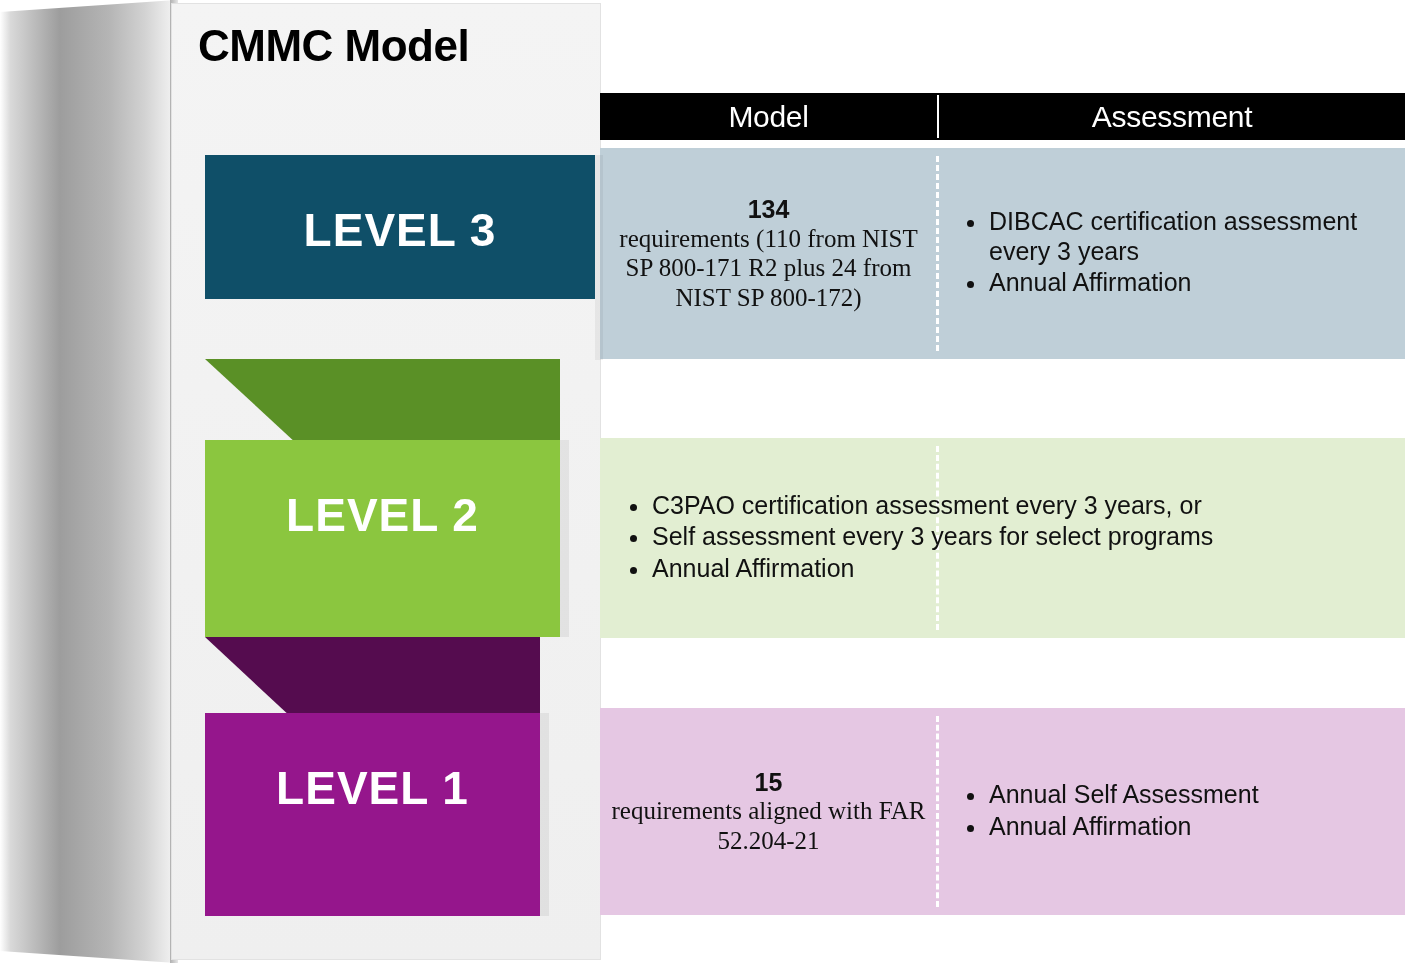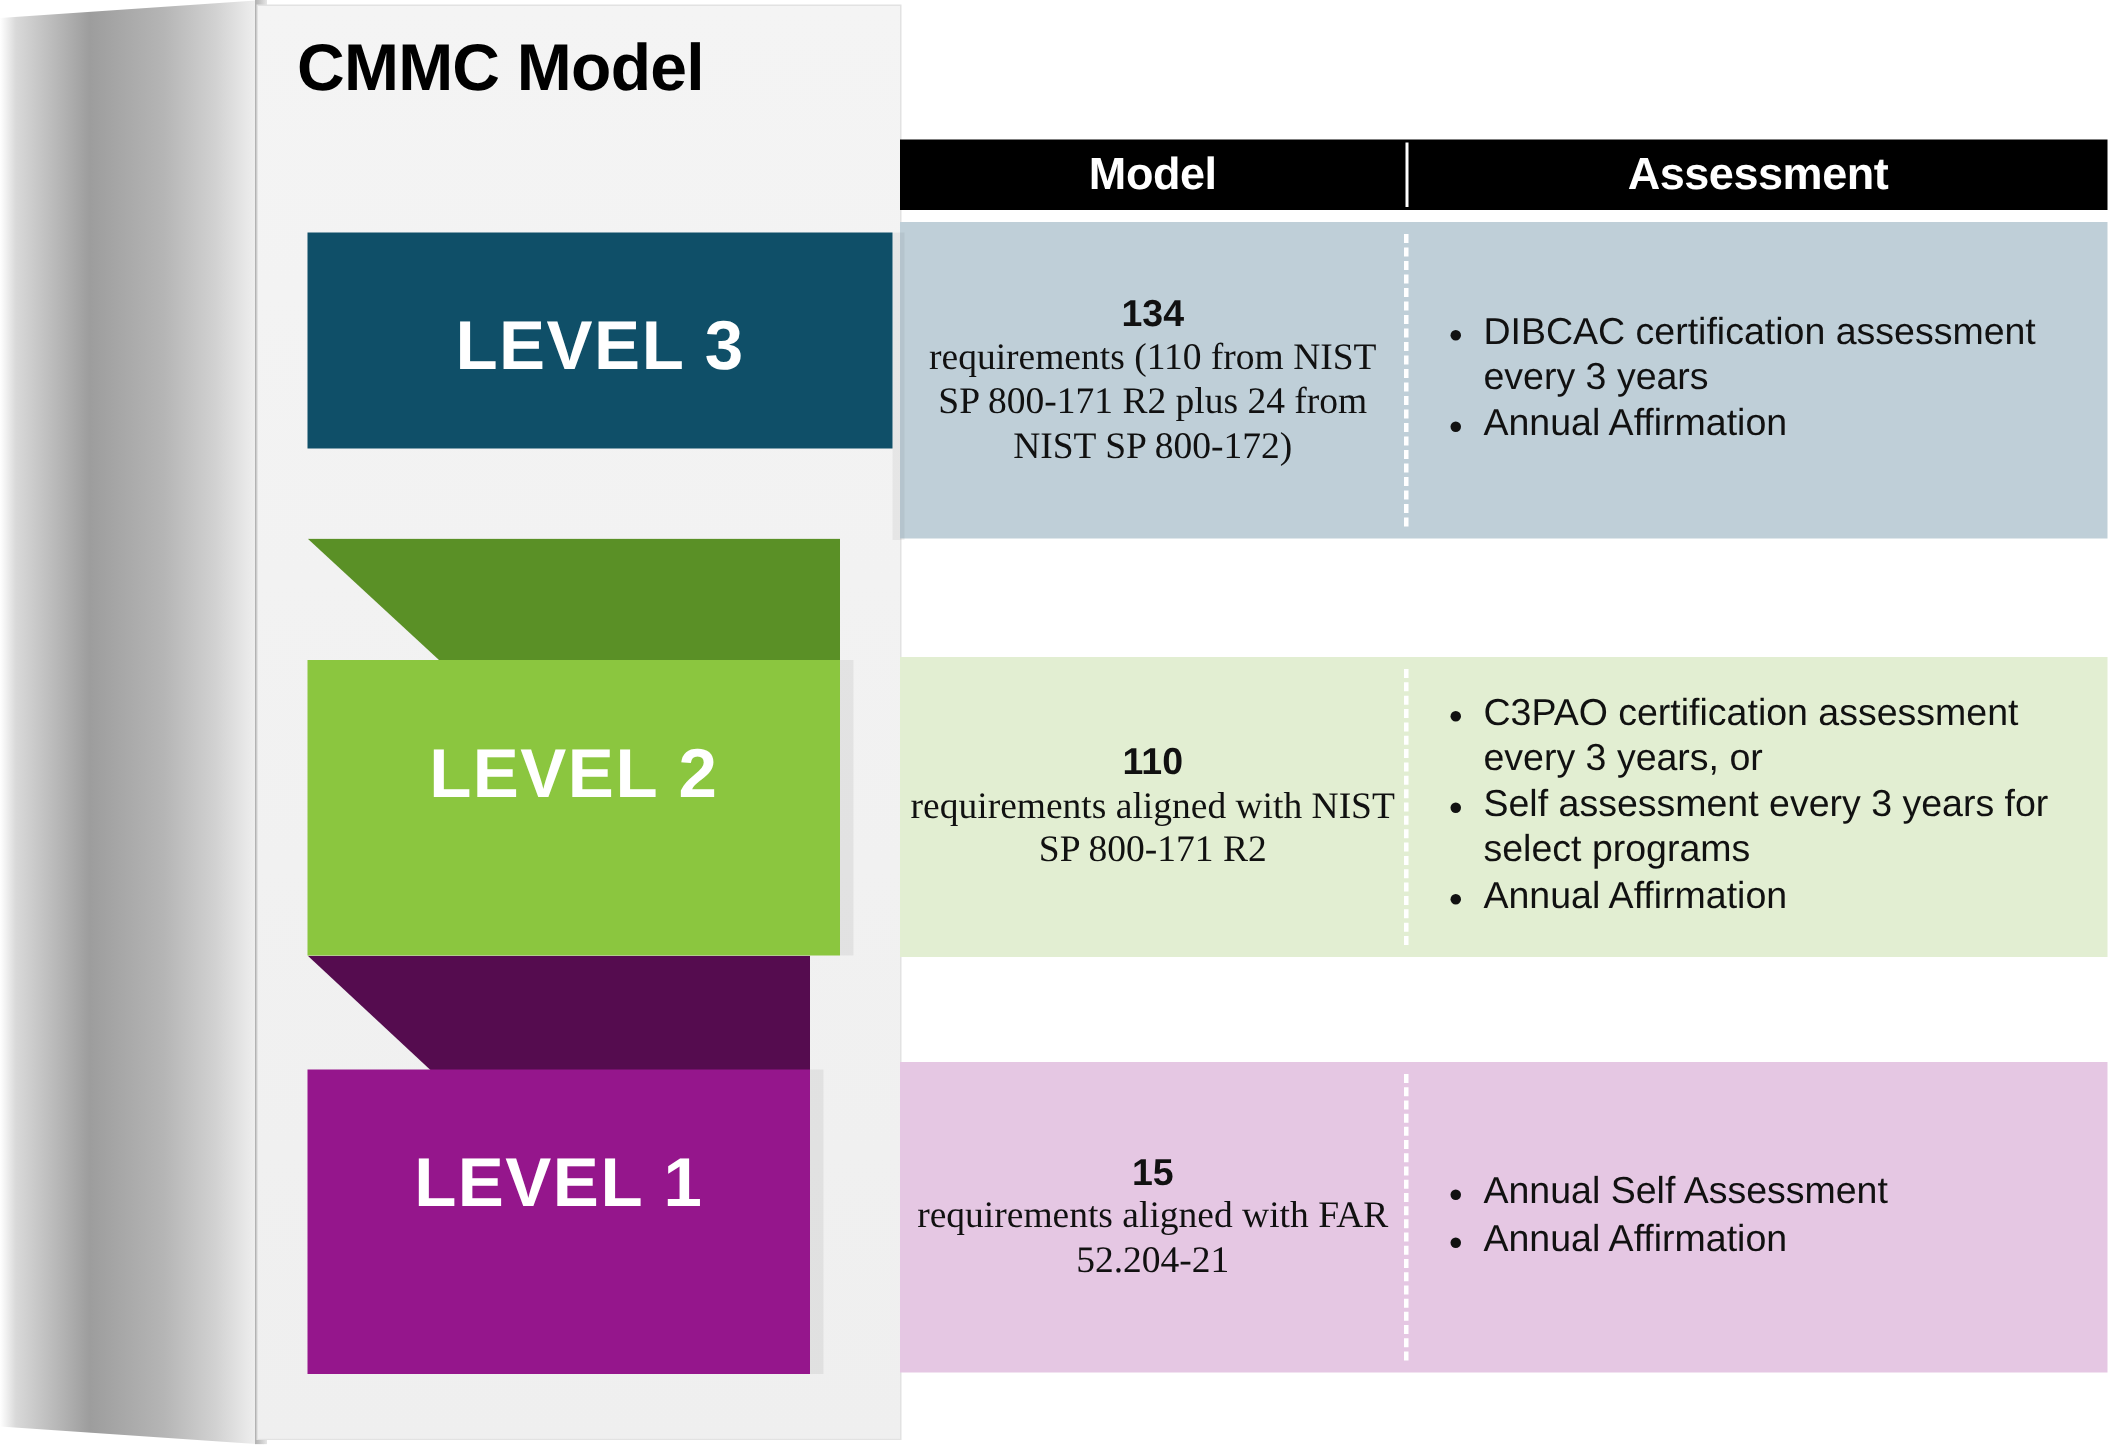--- a/index.html
+++ b/index.html
@@ -61,21 +61,21 @@
     width:805px; height:47px;
     background:#000000;
     display:flex;
   }
   .hdr-cell{
     display:flex;
     align-items:center;
     justify-content:center;
     color:#ffffff;
     font-size:30px;
-    font-weight:bold;
+    font-weight:normal;
     letter-spacing:-0.3px;
   }
   .hdr-model{width:337px;}
   .hdr-assess{flex:1;}
   .hdr-div{
     width:2px;
     background:#ffffff;
     margin:2px 0;
   }
 
@@ -217,24 +217,20 @@
     <div class="vdash"></div>
     <div class="cell-assess">
       <ul class="bullets">
         <li>DIBCAC certification assessment every 3 years</li>
         <li>Annual Affirmation</li>
       </ul>
     </div>
   </div>
 
   <div class="row row-2">
-    <div class="cell-model">
-      <div class="req-num">110</div>
-      <div class="req-txt">requirements aligned with NIST SP 800-171 R2</div>
-    </div>
     <div class="vdash"></div>
     <div class="cell-assess">
       <ul class="bullets">
         <li>C3PAO certification assessment every 3 years, or</li>
         <li>Self assessment every 3 years for select programs</li>
         <li>Annual Affirmation</li>
       </ul>
     </div>
   </div>
 

